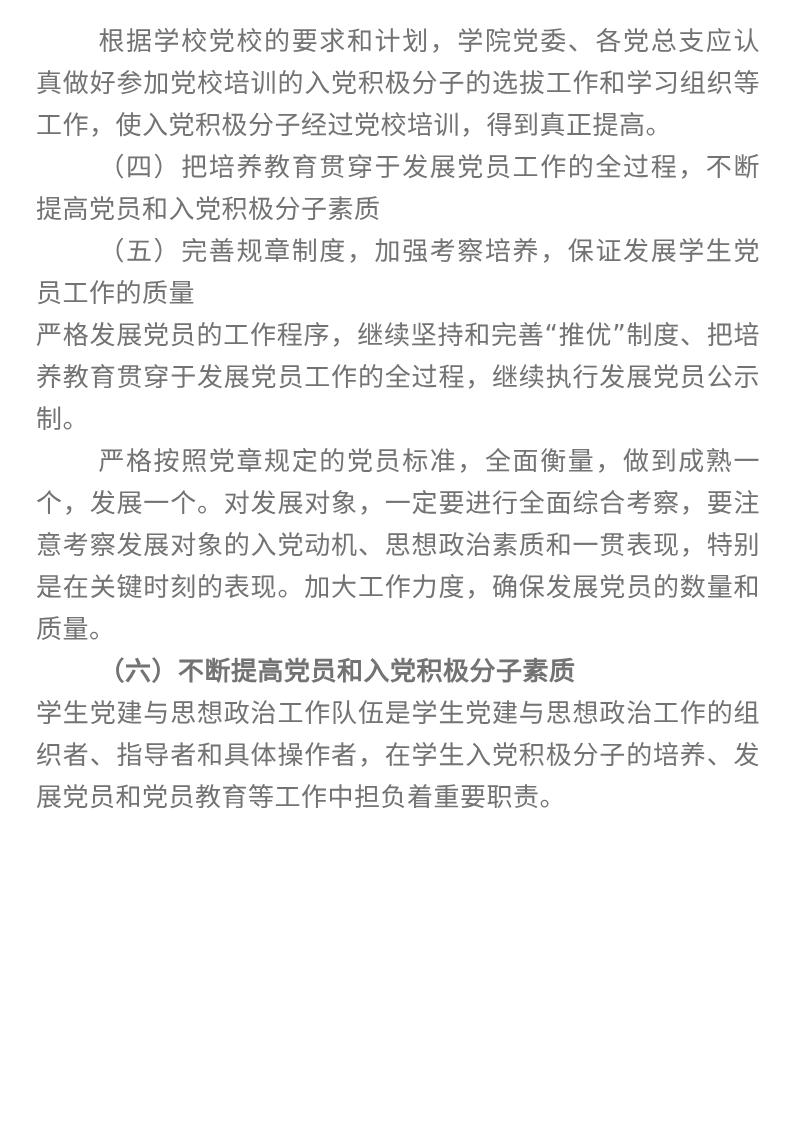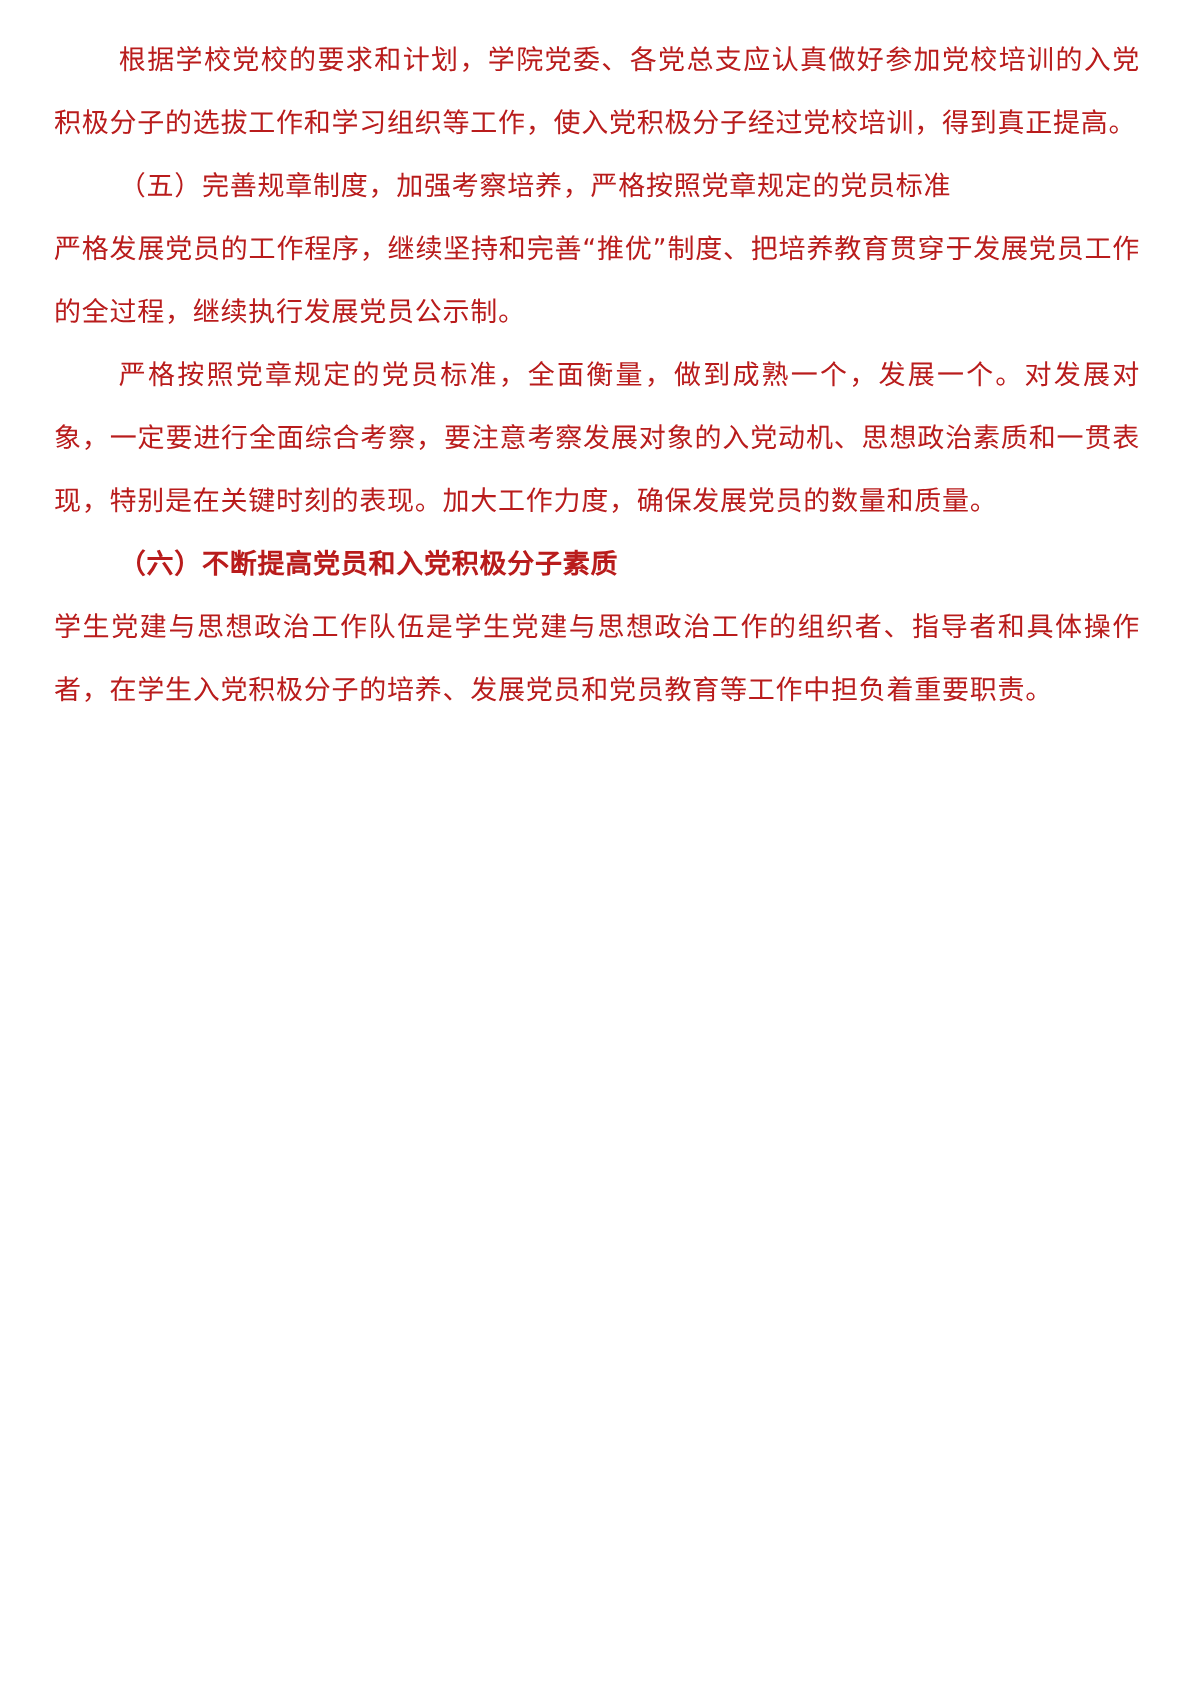--- a/index.html
+++ b/index.html
@@ -16,39 +16,40 @@
   .page {
     box-sizing: border-box;
     width: 800px;
     height: 1131px;
     padding: 20px 40px 0 36px;
     overflow: hidden;
     background: #ffffff;
   }
   .doc-body p.para {
     margin: 0;
-    font-size: 18px;
+    font-size: 26px;
     line-height: 42px;
-    color: #b91c1c;
+    color: #737373;
     text-align: justify;
     letter-spacing: 0.5px;
     word-break: break-all;
   }
   .doc-body p.indent {
     text-indent: 2.4em;
   }
   .doc-body p.bold {
     font-weight: 600;
   }
 </style>
 </head>
 <body>
 
 <div class="page">
   <div class="doc-body" id="doc-body">
       <p class="para indent">根据学校党校的要求和计划，学院党委、各党总支应认真做好参加党校培训的入党积极分子的选拔工作和学习组织等工作，使入党积极分子经过党校培训，得到真正提高。</p>
-      <p class="para indent">（五）完善规章制度，加强考察培养，严格按照党章规定的党员标准</p>
+      <p class="para indent">（四）把培养教育贯穿于发展党员工作的全过程，不断提高党员和入党积极分子素质</p>
+      <p class="para indent">（五）完善规章制度，加强考察培养，保证发展学生党员工作的质量</p>
       <p class="para">严格发展党员的工作程序，继续坚持和完善“推优”制度、把培养教育贯穿于发展党员工作的全过程，继续执行发展党员公示制。</p>
       <p class="para indent">严格按照党章规定的党员标准，全面衡量，做到成熟一个，发展一个。对发展对象，一定要进行全面综合考察，要注意考察发展对象的入党动机、思想政治素质和一贯表现，特别是在关键时刻的表现。加大工作力度，确保发展党员的数量和质量。</p>
       <p class="para indent bold">（六）不断提高党员和入党积极分子素质</p>
       <p class="para">学生党建与思想政治工作队伍是学生党建与思想政治工作的组织者、指导者和具体操作者，在学生入党积极分子的培养、发展党员和党员教育等工作中担负着重要职责。</p>
     </div>
 </div>
 
 </body></html>

